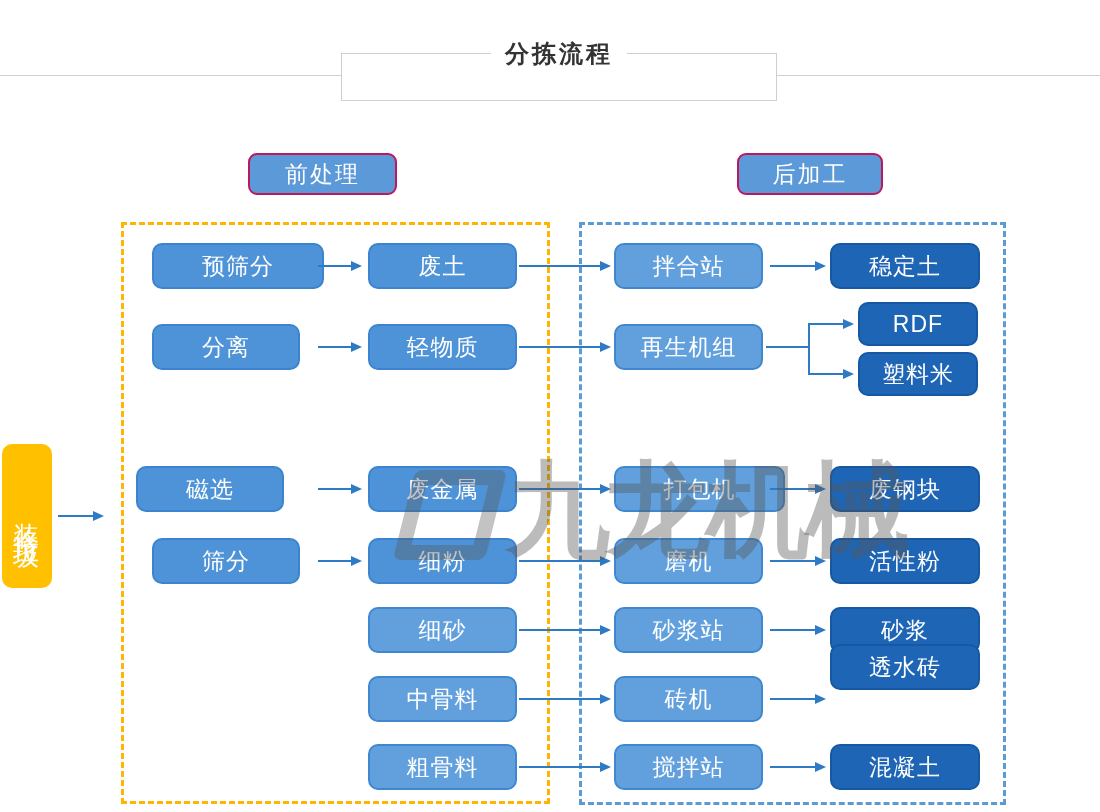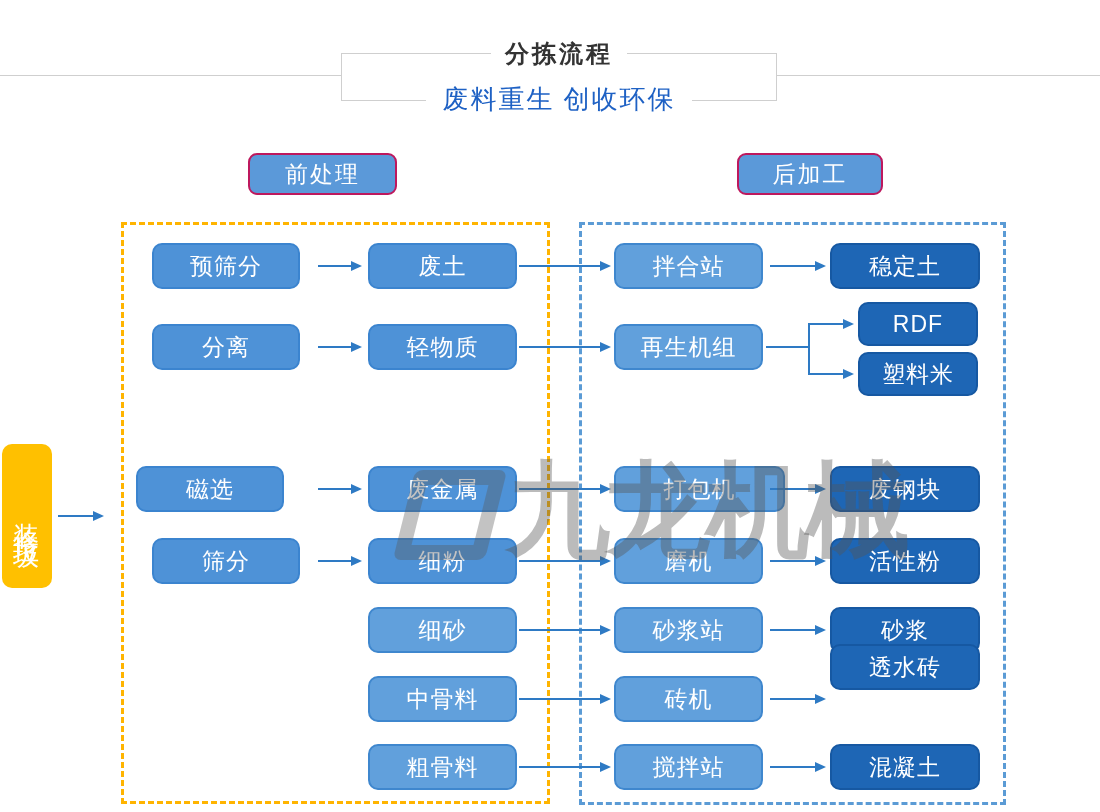--- a/index.html
+++ b/index.html
@@ -55,34 +55,31 @@
 </head>
 <body>
 
 <div class="stage">
 
   <div class="hdr-rule"></div>
   <div class="hdr-box"></div>
   <div class="hdr-row" style="top:39px">
     <span class="hdr-title">分拣流程</span>
   </div>
-  <div class="hdr-row" style="top:84px">
-    <span class="hdr-sub">废料重生 创收环保</span>
-  </div>
 
   <div class="badge" style="left:248px;top:153px;width:149px">前处理</div>
   <div class="badge" style="left:737px;top:153px;width:146px">后加工</div>
 
   <div class="dash yellow" style="left:121px;top:222px;width:429px;height:582px"></div>
   <div class="dash blue" style="left:579px;top:222px;width:427px;height:583px"></div>
 
   <div class="source">装修垃圾</div>
   <div class="arrow head" style="left:58px;top:515px;width:44px"></div>
 
-  <div class="node n-blue" style="left:152px;top:243px;width:148px">预筛分</div>
+  <div class="node n-blue" style="left:152px;top:243px;width:172px">预筛分</div>
   <div class="node n-blue" style="left:152px;top:324px;width:148px">分离</div>
   <div class="node n-blue" style="left:136px;top:466px;width:148px">磁选</div>
   <div class="node n-blue" style="left:152px;top:538px;width:148px">筛分</div>
 
   <div class="node n-blue" style="left:368px;top:243px;width:149px">废土</div>
   <div class="node n-blue" style="left:368px;top:324px;width:149px">轻物质</div>
   <div class="node n-blue" style="left:368px;top:466px;width:149px">废金属</div>
   <div class="node n-blue" style="left:368px;top:538px;width:149px">细粉</div>
   <div class="node n-light" style="left:368px;top:607px;width:149px">细砂</div>
   <div class="node n-light" style="left:368px;top:676px;width:149px">中骨料</div>

